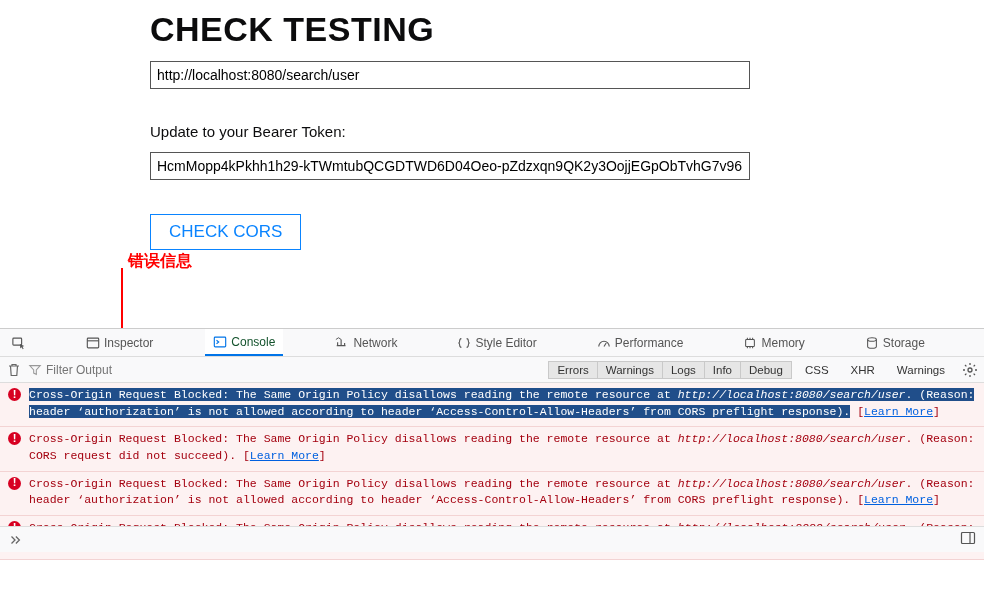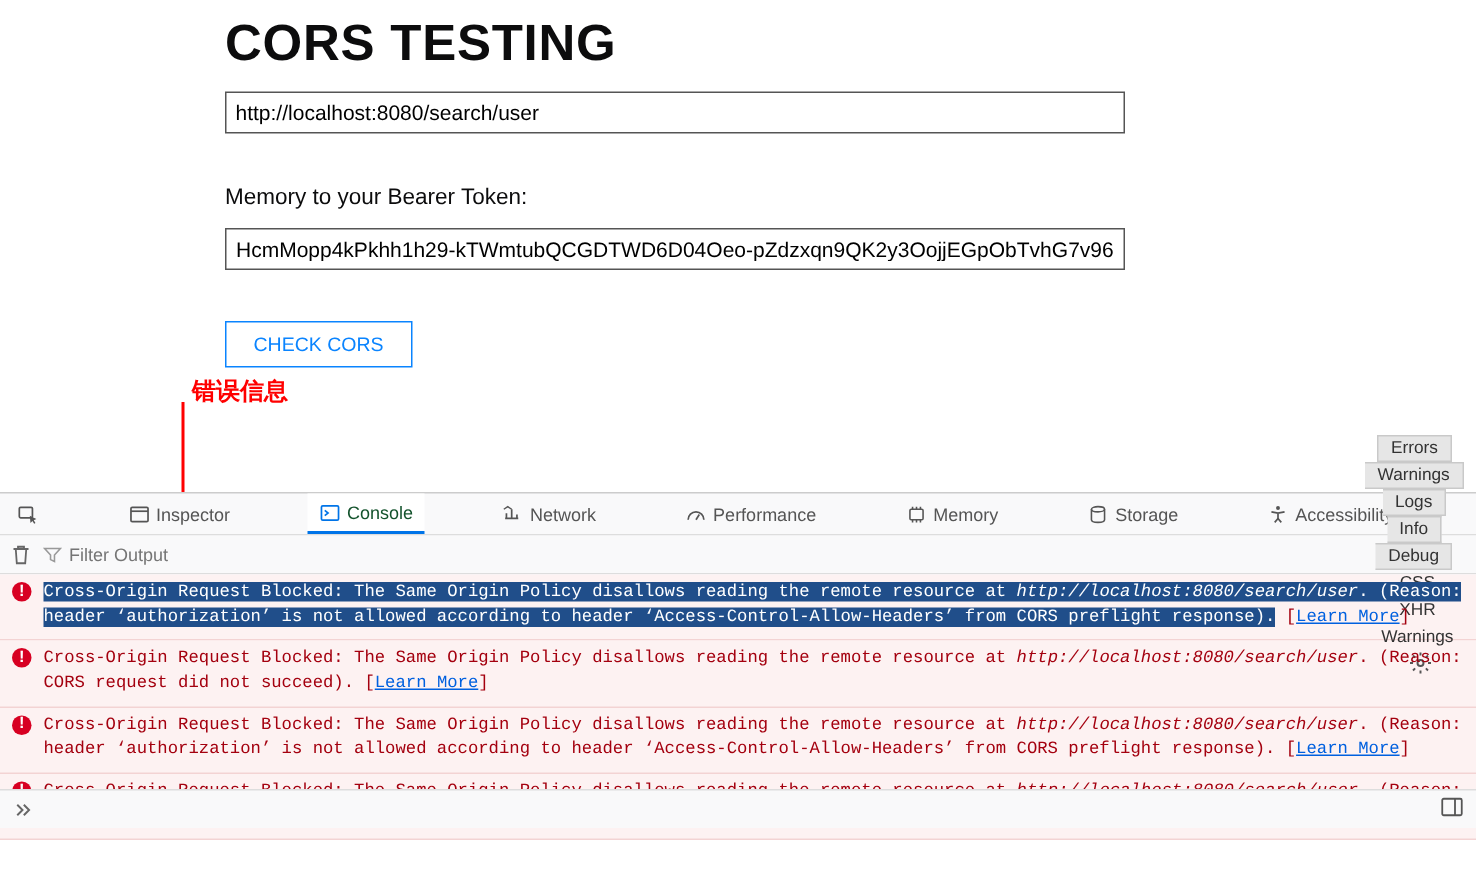--- a/index.html
+++ b/index.html
@@ -34,21 +34,21 @@
     border: 1px solid #555;
     padding: 3px 6px;
     font-size: 14px;
     font-family: inherit;
     margin-bottom: 28px;
   }
   .check-btn {
     border: 1px solid #0A84FF;
     background: #fff;
     color: #0A84FF;
-    font-size: 13px;
+    font-size: 17px;
     padding: 7px 18px;
     cursor: pointer;
     font-family: inherit;
     margin-top: 6px;
   }
   
   .annotation-text {
     position: absolute;
     left: 128px;
     top: 251px;
@@ -122,21 +122,21 @@
     gap: 6px;
     background:#f9f9fa;
   }
   .dt-toolbar .ic { width:16px; height:16px; color:#666; cursor:pointer; display:flex;align-items:center;justify-content:center;}
   .filter-wrap {
     display:flex; align-items:center; gap:4px; flex:0 0 auto; color:#888;
   }
   .filter-input {
     border:none; background:transparent; font-size:12px; width:70px; outline:none; color:#b91c1c;
   }
-  .dt-toolbar .group-right { margin-left:auto; display:flex; align-items:center; gap:0;flex-direction:column;}
+  .dt-toolbar .group-right { margin-left:auto; display:flex; align-items:center; gap:0;}
   .pill {
     padding: 2px 8px;
     font-size: 11.5px;
     color:#333;
     cursor:pointer;
     border:1px solid transparent;
   }
   .pill.boxed { background:#e6e6e6; border:1px solid #c9c9c9; }
   .pill + .pill.boxed { border-left:none;}
   .pill.plain { background:transparent; margin-left:4px;}
@@ -189,25 +189,25 @@
     align-items:center;
     padding:0 8px;
     color:#555;
   }
   .dt-footer .right-ic { margin-left:auto;}
 </style>
 </head>
 <body>
 
 <div class="page">
-  <h1>CORS TESTING</h1>
+  <h1>CHECK TESTING</h1>
 
   <input class="text-input" type="text" value="http://localhost:8080/search/user" style="">
 
-  <div class="label">Memory to your Bearer Token:</div>
+  <div class="label">Update to your Bearer Token:</div>
   <input class="text-input" type="text" value="HcmMopp4kPkhh1h29-kTWmtubQCGDTWD6D04Oeo-pZdzxqn9QK2y3OojjEGpObTvhG7v96Hw" style="">
 
   <div>
     <button class="check-btn">CHECK CORS</button>
   </div>
 </div>
 
 <div class="annotation-text">错误信息</div>
 <div class="annotation-arrow"></div>
 
@@ -233,20 +233,26 @@
           <path d="M4 6l2.5 2L4 10" fill="none" stroke="#0074e8" stroke-width="1.3"></path>
         </svg>
       <span>Console</span>
     </div>
     <div class="dt-tab">
       <svg viewBox="0 0 16 16">
           <path d="M3 11V7m4 4V4m4 7V8m-9 3h10" stroke="#555" stroke-width="1.3" fill="none"></path>
           <path d="M1 4l3-2 3 2" stroke="#555" stroke-width="1.1" fill="none"></path>
         </svg>
       <span>Network</span>
+    </div>
+    <div class="dt-tab">
+      <svg viewBox="0 0 16 16">
+          <path d="M5 3c-2 0-2 2-2 3s0 2-1.5 2c1.5 0 1.5 1 1.5 2s0 3 2 3M11 3c2 0 2 2 2 3s0 2 1.5 2c-1.5 0-1.5 1-1.5 2s0 3-2 3" stroke="#555" stroke-width="1.2" fill="none"></path>
+        </svg>
+      <span>Style Editor</span>
     </div>
     <div class="dt-tab">
       <svg viewBox="0 0 16 16">
           <path d="M2 12a6 6 0 0 1 12 0" stroke="#555" stroke-width="1.3" fill="none"></path>
           <line x1="8" y1="12" x2="10.5" y2="8" stroke="#555" stroke-width="1.3"></line>
         </svg>
       <span>Performance</span>
     </div>
     <div class="dt-tab">
       <svg viewBox="0 0 16 16">

